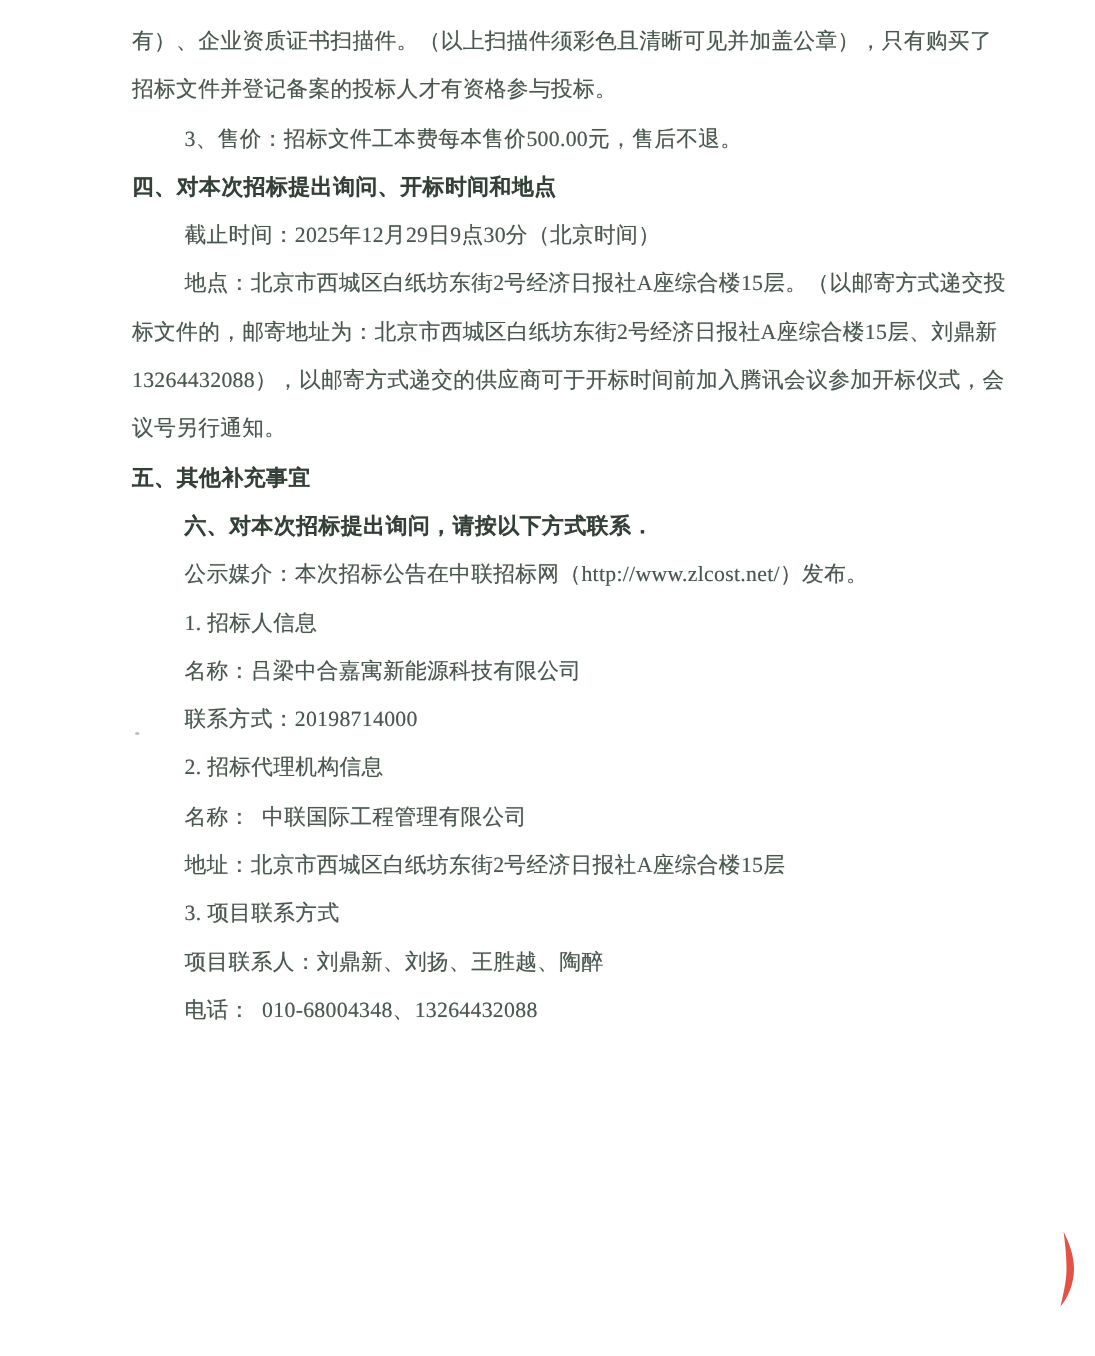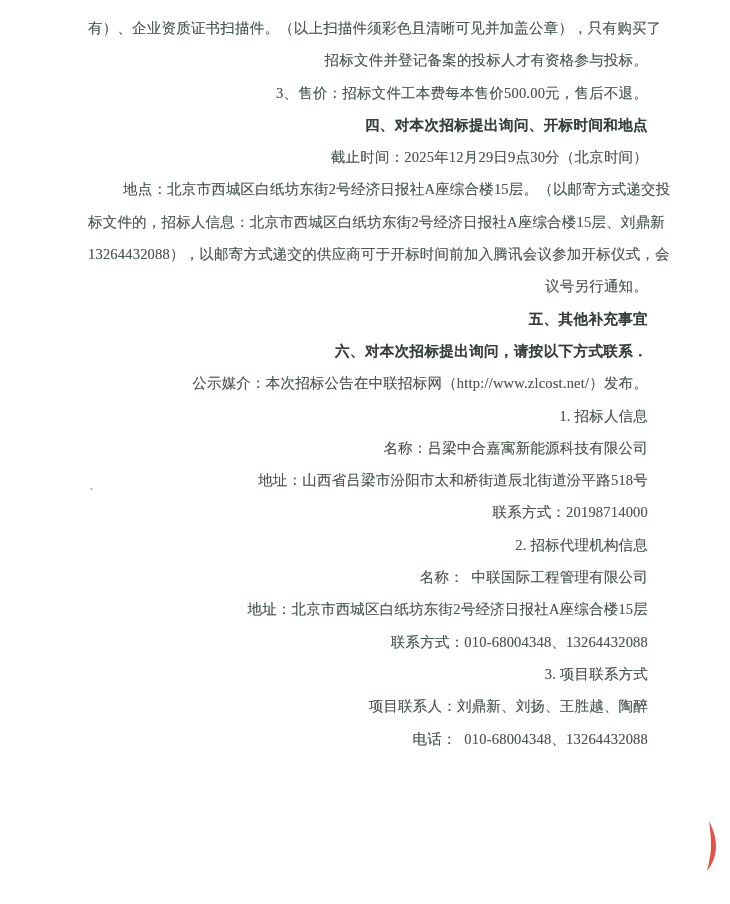--- a/index.html
+++ b/index.html
@@ -22,21 +22,20 @@
     width: 560px;
   }
   .line {
     white-space: pre;
     height: 32.3px;
     line-height: 32.3px;
     font-size: 14.5px;
     color: var(--body-color, #4a584f);
     text-shadow: 0 0 0.6px rgba(74, 88, 79, 0.5);
     letter-spacing: 0.2px;
-    text-align: right;
   }
   .line.heading {
     font-family: "Liberation Sans", "DejaVu Sans", sans-serif;
     font-weight: 700;
     color: var(--heading-color, #333f37);
     text-shadow: 0 0 0.5px rgba(51, 63, 55, 0.55);
     letter-spacing: 0.4px;
   }
   .line.indent {
     padding-left: 35px;
@@ -63,34 +62,32 @@
 
 <div class="page">
 
   <div class="content" id="lines-container">
       <div class="line">有）、企业资质证书扫描件。（以上扫描件须彩色且清晰可见并加盖公章），只有购买了</div>
       <div class="line">招标文件并登记备案的投标人才有资格参与投标。</div>
       <div class="line indent">3、售价：招标文件工本费每本售价500.00元，售后不退。</div>
       <div class="line heading">四、对本次招标提出询问、开标时间和地点</div>
       <div class="line indent">截止时间：2025年12月29日9点30分（北京时间）</div>
       <div class="line indent">地点：北京市西城区白纸坊东街2号经济日报社A座综合楼15层。（以邮寄方式递交投</div>
-      <div class="line">标文件的，招标人信息：北京市西城区白纸坊东街2号经济日报社A座综合楼15层、刘鼎新</div>
+      <div class="line">标文件的，邮寄地址为：北京市西城区白纸坊东街2号经济日报社A座综合楼15层、刘鼎新</div>
       <div class="line">13264432088），以邮寄方式递交的供应商可于开标时间前加入腾讯会议参加开标仪式，会</div>
       <div class="line">议号另行通知。</div>
       <div class="line heading">五、其他补充事宜</div>
       <div class="line heading indent">六、对本次招标提出询问，请按以下方式联系．</div>
       <div class="line indent">公示媒介：本次招标公告在中联招标网（http://www.zlcost.net/）发布。</div>
       <div class="line indent">1. 招标人信息</div>
       <div class="line indent">名称：吕梁中合嘉寓新能源科技有限公司</div>
-      <div class="line indent">地址：山西省吕梁市汾阳市太和桥街道辰北街道汾平路518号</div>
       <div class="line indent">联系方式：20198714000</div>
       <div class="line indent">2. 招标代理机构信息</div>
       <div class="line indent">名称：  中联国际工程管理有限公司</div>
       <div class="line indent">地址：北京市西城区白纸坊东街2号经济日报社A座综合楼15层</div>
-      <div class="line indent">联系方式：010-68004348、13264432088</div>
       <div class="line indent">3. 项目联系方式</div>
       <div class="line indent">项目联系人：刘鼎新、刘扬、王胜越、陶醉</div>
       <div class="line indent">电话：  010-68004348、13264432088</div>
     </div>
 
   <div class="speck"></div>
 
   <svg class="red-mark" viewBox="0 0 16 52" xmlns="http://www.w3.org/2000/svg">
     <path d="M6 1 C10 9 13 17 13 26 C13 36 9 45 4 51 C6 42 8 34 8 26 C8 17 7 8 6 1 Z" opacity="0.88" fill="#e03a2e"></path>
   </svg>

